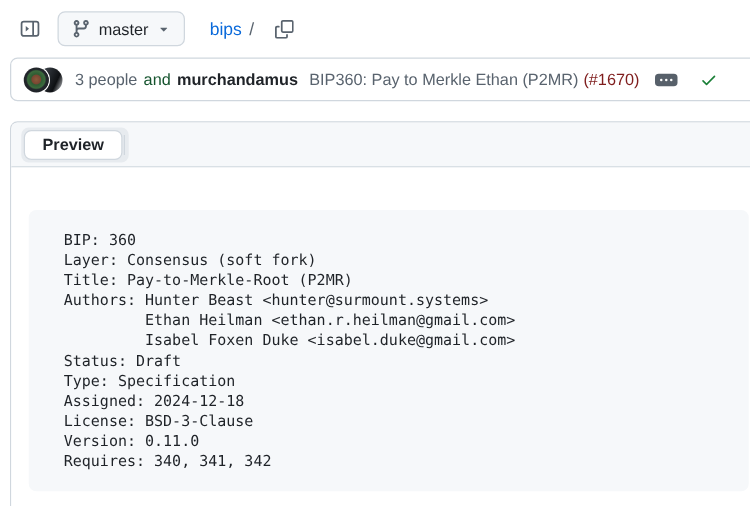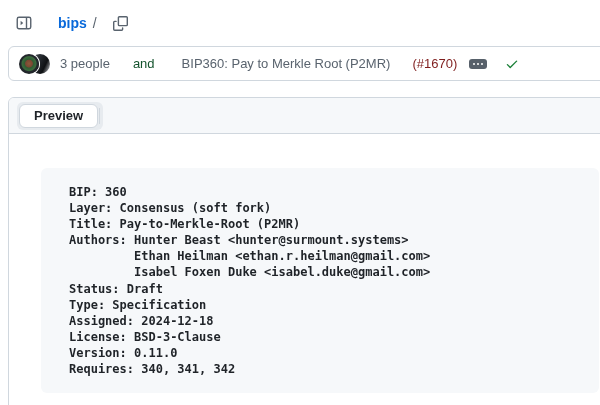--- a/index.html
+++ b/index.html
@@ -11,37 +11,37 @@
   .topbar { position:absolute; left:0; top:0; right:0; height:46px;
     display:flex; align-items:center; padding-left:10px; }
   .icon-btn { width:28px; height:28px; display:flex; align-items:center; justify-content:center;
     border:none; background:transparent; border-radius:6px; color:#59636e; cursor:pointer; }
   .branch-btn { margin-left:8px; height:28px; display:flex; align-items:center; gap:6px;
     padding:0 10px; background:#f6f8fa; border:1px solid #d0d7de; border-radius:6px;
     font-size:13px; font-weight:500; color:#1f2328; cursor:pointer;
     font-family:"Liberation Sans",sans-serif; }
   .branch-btn .octicon { color:#59636e; }
   .breadcrumb { margin-left:20px; display:flex; align-items:center; gap:6px; font-size:14px; }
-  .breadcrumb a { color:#0969da; text-decoration:none; font-weight:700; }
+  .breadcrumb a { color:#0969da; text-decoration:none; font-weight:400; }
   .breadcrumb .sep { color:#59636e; font-weight:400; }
   .breadcrumb .file { font-weight:600; color:#1f2328; }
   .copy-btn { margin-left:6px; width:24px; height:24px; display:flex; align-items:center;
     justify-content:center; background:transparent; border:none; color:#59636e; cursor:pointer; }
 
   
   .commit-bar { position:absolute; left:8px; top:46px; right:-8px; height:35px;
     border:1px solid #d0d7de; border-radius:6px; background:#ffffff;
     display:flex; align-items:center; padding-left:10px; font-size:13px; }
   .avatar-stack { position:relative; width:32px; height:20px; flex:none; }
   .avatar { position:absolute; width:20px; height:20px; border-radius:50%; top:0; }
   .avatar.back { left:11px; z-index:1;
     background:linear-gradient(115deg,#50565e 0%,#23272c 45%,#0e1013 70%,#c9ccd0 98%); }
   .avatar.front { left:0; z-index:2; box-shadow:0 0 0 1px #ffffff;
     background:radial-gradient(circle at 50% 48%, #8a5a3a 0%, #7a4632 24%, #2f5c33 30%, #3c6b3d 48%, #23272c 56%, #17191d 100%); }
-  .commit-text { margin-left:9px; display:flex; align-items:center; white-space:nowrap; overflow:hidden;gap:18px; }
+  .commit-text { margin-left:9px; display:flex; align-items:center; white-space:nowrap; overflow:hidden; }
   .commit-text .people { color:#59636e; }
   .commit-text .and { color:#14532d; margin-left:5px; }
   .commit-text .author { font-weight:600; color:#1f2328; margin-left:5px; }
   .commit-text .msg { color:#59636e; margin-left:9px; }
   .commit-text .pr { color:#7f1d1d; text-decoration:none; margin-left:4px; }
   .kebab-badge { margin-left:12px; width:18px; height:10px; border-radius:3px; background:#57606a;
     display:flex; align-items:center; justify-content:center; gap:2px; border:none; cursor:pointer; flex:none; }
   .kebab-badge i { width:2px; height:2px; border-radius:50%; background:#ffffff; display:block; }
   .commit-check { margin-left:18px; color:#1a7f37; display:flex; align-items:center; cursor:pointer; }
 
@@ -52,41 +52,50 @@
     display:flex; align-items:center; padding-left:8px; }
   .seg-control { display:flex; align-items:center; background:#e7ebef; border-radius:6px;
     padding:2px; height:28px; }
   .seg-tab { display:flex; align-items:center; height:24px; padding:0 14px; font-size:13px;
     color:#1f2328; border:none; background:transparent; border-radius:6px; cursor:pointer;
     font-family:"Liberation Sans",sans-serif; }
   .seg-tab.active { background:#ffffff; border:1px solid #d0d7de; font-weight:700; }
   .seg-divider { width:1px; height:16px; background:#d0d7de; margin:0 1px; }
 
   .file-body { position:relative; width:100%; height:100%; background:#ffffff; }
-  .pre-block { position:absolute; left:32px; right:8px; top:34px; height:225px;
-    background:#f6f8fa; border-radius:6px; padding:16px 16px 16px 28px; overflow:hidden;font-weight:bold; }
+  .pre-block { position:absolute; left:14px; right:8px; top:34px; height:225px;
+    background:#f6f8fa; border-radius:6px; padding:16px 16px 16px 28px; overflow:hidden; }
   .pre-block pre { font-family:"DejaVu Sans Mono","Liberation Mono",monospace;
     font-size:12px; line-height:16.1px; color:#1f2328; white-space:pre; }
 
   .octicon { display:block; }
 </style>
 </head>
 <body>
 
 <div class="page">
 
   <div class="topbar">
     <button class="icon-btn">
       <svg class="octicon" width="16" height="16" viewBox="0 0 16 16" fill="none">
         <rect x="1.25" y="2.25" width="13.5" height="11.5" rx="1.75" stroke="#59636e" stroke-width="1.4"></rect>
         <line x1="10.5" y1="2.5" x2="10.5" y2="13.5" stroke="#59636e" stroke-width="1.4"></line>
         <path d="M4.6 5.8 L7.2 8 L4.6 10.2 Z" fill="#59636e"></path>
       </svg>
     </button>
 
+    <button class="branch-btn">
+      <svg class="octicon" width="16" height="16" viewBox="0 0 16 16" fill="currentColor">
+        <path d="M9.5 3.25a2.25 2.25 0 1 1 3 2.122V6A2.5 2.5 0 0 1 10 8.5H6a1 1 0 0 0-1 1v1.128a2.251 2.251 0 1 1-1.5 0V5.372a2.25 2.25 0 1 1 1.5 0v1.836A2.493 2.493 0 0 1 6 7h4a1 1 0 0 0 1-1v-.628A2.25 2.25 0 0 1 9.5 3.25Zm-6 0a.75.75 0 1 0 1.5 0 .75.75 0 0 0-1.5 0Zm8.25-.75a.75.75 0 1 0 0 1.5.75.75 0 0 0 0-1.5ZM4.25 12a.75.75 0 1 0 0 1.5.75.75 0 0 0 0-1.5Z"></path>
+      </svg>
+      <span>master</span>
+      <svg class="octicon" width="12" height="12" viewBox="0 0 16 16" fill="#59636e">
+        <path d="m4.427 7.427 3.396 3.396a.25.25 0 0 0 .354 0l3.396-3.396A.25.25 0 0 0 11.396 7H4.604a.25.25 0 0 0-.177.427Z"></path>
+      </svg>
+    </button>
 
     <div class="breadcrumb">
       <a href="#">bips</a>
       <span class="sep">/</span>
       <button class="copy-btn">
         <svg class="octicon" width="15" height="15" viewBox="0 0 16 16" fill="currentColor">
           <path d="M0 6.75C0 5.784.784 5 1.75 5h1.5a.75.75 0 0 1 0 1.5h-1.5a.25.25 0 0 0-.25.25v7.5c0 .138.112.25.25.25h7.5a.25.25 0 0 0 .25-.25v-1.5a.75.75 0 0 1 1.5 0v1.5A1.75 1.75 0 0 1 9.25 16h-7.5A1.75 1.75 0 0 1 0 14.25Z"></path>
           <path d="M5 1.75C5 .784 5.784 0 6.75 0h7.5C15.216 0 16 .784 16 1.75v7.5A1.75 1.75 0 0 1 14.25 11h-7.5A1.75 1.75 0 0 1 5 9.25Zm1.75-.25a.25.25 0 0 0-.25.25v7.5c0 .138.112.25.25.25h7.5a.25.25 0 0 0 .25-.25v-7.5a.25.25 0 0 0-.25-.25Z"></path>
         </svg>
       </button>
@@ -94,21 +103,22 @@
   </div>
 
   <div class="commit-bar">
     <div class="avatar-stack">
       <span class="avatar back"></span>
       <span class="avatar front"></span>
     </div>
     <div class="commit-text">
       <span class="people">3 people</span>
       <span class="and">and</span>
-      <span class="msg">BIP360: Pay to Merkle Root (P2MR)</span>
+      <span class="author">murchandamus</span>
+      <span class="msg">BIP360: Pay to Merkle Ethan (P2MR)</span>
       <a href="#" class="pr">(#1670)</a>
     </div>
     <button class="kebab-badge">
       <i></i>
         <i></i>
         <i></i>
     </button>
     <span class="commit-check">
       <svg class="octicon" width="14" height="14" viewBox="0 0 16 16" fill="currentColor">
         <path d="M13.78 4.22a.75.75 0 0 1 0 1.06l-7.25 7.25a.75.75 0 0 1-1.06 0L2.22 9.28a.751.751 0 0 1 .018-1.042.751.751 0 0 1 1.042-.018L6 10.94l6.72-6.72a.75.75 0 0 1 1.06 0Z"></path>

